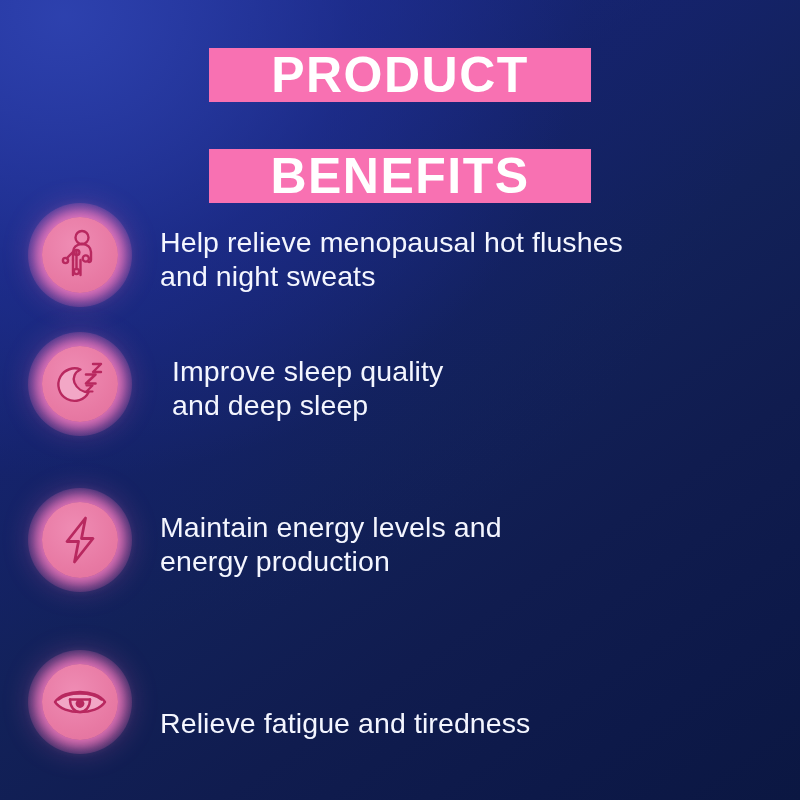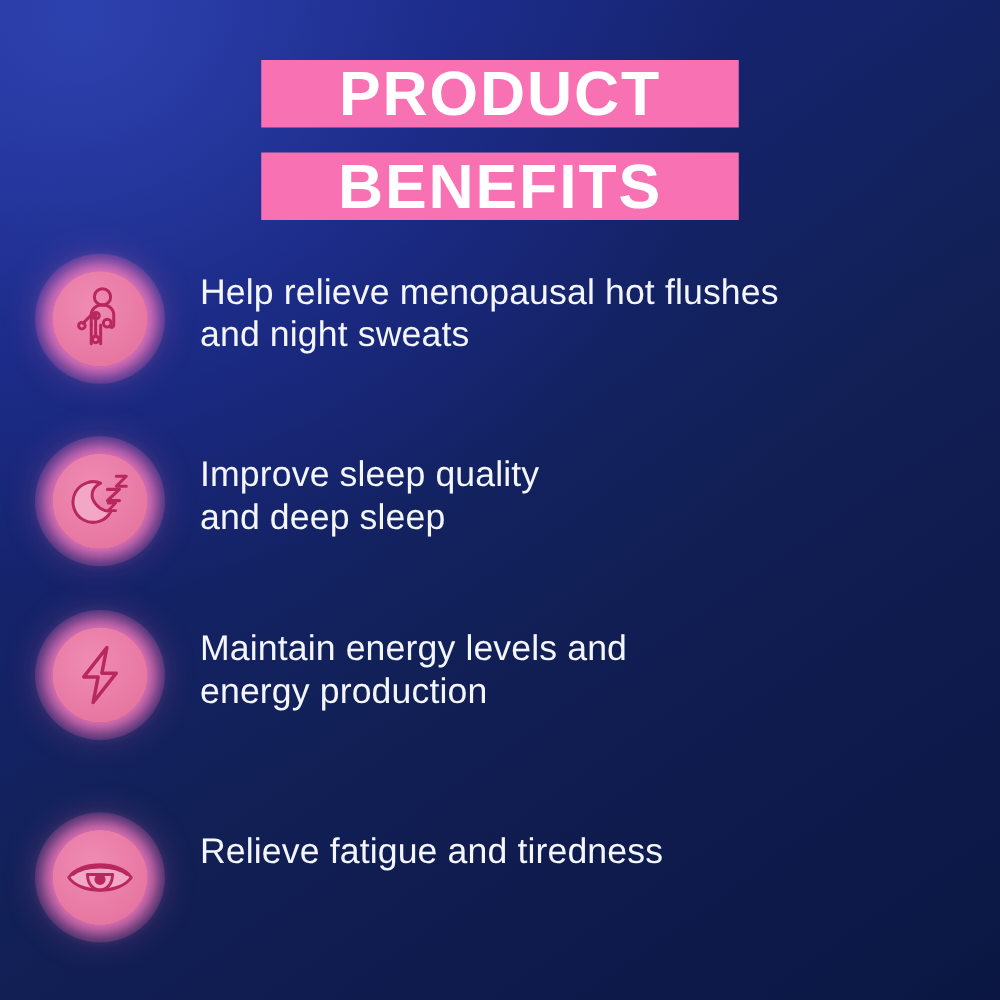--- a/index.html
+++ b/index.html
@@ -40,20 +40,21 @@
   }
 
   
   #title-block {
     position:absolute;
     left:0; top:48px;
     width:800px;
     display:flex;
     flex-direction:column;
     align-items:center;
+    gap:27px;
   }
   .title-bar {
     background:#f871b2;
     width:382px;
     height:54px;
     display:flex;
     align-items:center;
     justify-content:center;
   }
   .title-bar:last-child { margin-top:20px; }
@@ -66,24 +67,24 @@
     white-space:nowrap;
     font-family:"Liberation Sans", sans-serif;
   }
 
   
   .benefit-row {
     position:absolute;
     left:0;
     width:780px;
     display:flex;
-    align-items:flex-start;
+    align-items:flex-end;
   }
   #row-0 { top:217px; }
-  #row-1 { top:363px; }
+  #row-1 { top:346px;gap:12px; }
   #row-2 { top:502px; }
   #row-3 { top:664px; }
 
   .icon-slot {
     position:relative;
     width:160px;
     min-width:160px;
     height:76px;
     display:flex;
     align-items:center;

